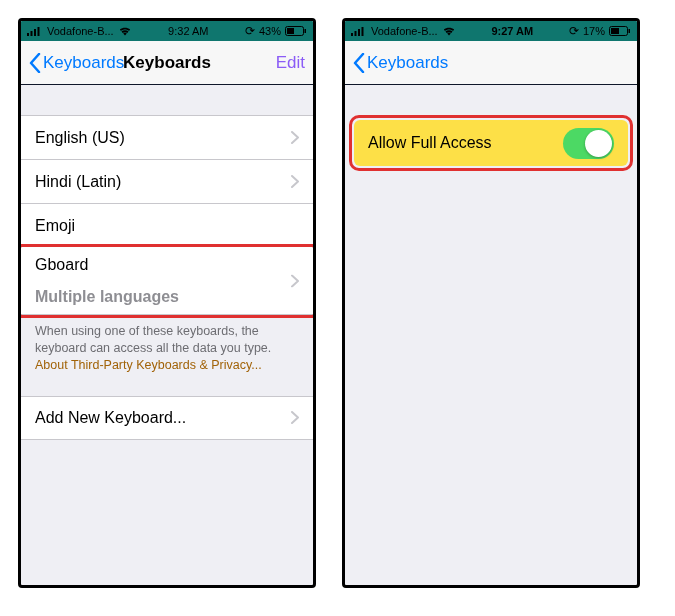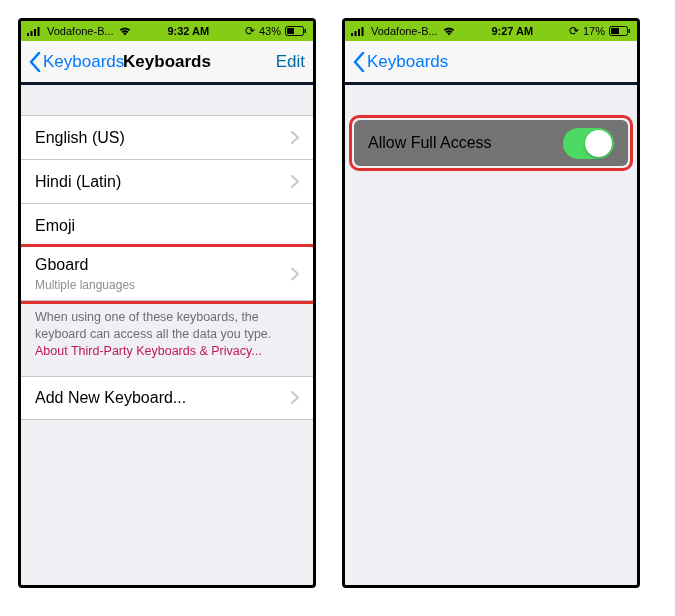--- a/index.html
+++ b/index.html
@@ -15,35 +15,35 @@
       height: 570px;
       border: 3px solid #000;
       border-radius: 4px;
       background: #efeff4;
       display: flex;
       flex-direction: column;
       overflow: hidden;
     }
     .status-bar {
       height: 20px;
-      background: #84cc16;
+      background: #0f766e;
       display: flex;
       align-items: center;
       justify-content: space-between;
       padding: 0 6px;
       font-size: 11px;
       font-weight: 500;
     }
     .status-left { display: flex; align-items: center; gap: 4px; }
     .status-right { display: flex; align-items: center; gap: 4px; }
     .wifi svg, .battery svg, .signal svg { display: block; }
     .nav-bar {
       height: 44px;
       background: #f7f7f7;
-      border-bottom: 3px solid #0f172a;
+      border-bottom: 1px solid #0f172a;
       display: flex;
       align-items: center;
       position: relative;
       padding: 0 8px;
     }
     .nav-back {
       display: flex;
       align-items: center;
       color: #007aff;
       font-size: 17px;
@@ -53,63 +53,63 @@
     .nav-title {
       position: absolute;
       left: 50%;
       transform: translateX(-50%);
       font-size: 17px;
       font-weight: 600;
       color: #000;
     }
     .nav-right {
       margin-left: auto;
-      color: #0369a1;
+      color: #8b5cf6;
       font-size: 17px;
       cursor: pointer;
     }
     .content { flex: 1; overflow: auto; }
     .section { margin-top: 30px; }
     .section.first { margin-top: 30px; }
     .row {
       background: #fff;
       border-top: 1px solid #c8c7cc;
       min-height: 44px;
       padding: 11px 14px;
       display: flex;
       align-items: center;
       font-size: 16px;
       color: #000;
       position: relative;
       cursor: pointer;
     }
     .row:last-child { border-bottom: 1px solid #c8c7cc; }
     .row.sub { flex-direction: column; align-items: flex-start; padding-top: 8px; padding-bottom: 8px; }
-    .row .subtitle { font-size: 12px; color: #8e8e93; margin-top: 4px; }
+    .row .subtitle { font-size: 16px; color: #8e8e93; margin-top: 14px; font-weight: bold; }
     .chev {
       margin-left: auto;
       color: #c7c7cc;
     }
     .chev svg { width: 8px; height: 13px; display: block; }
     .footer-text {
       padding: 8px 14px;
       font-size: 12.5px;
       color: #6d6d72;
       line-height: 1.35;
     }
-    .footer-text .link { color: #be185d; }
+    .footer-text .link { color: #a16207; }
     .highlight {
       box-shadow: 0 0 0 3px #e03030;
       border-radius: 1px;
       position: relative;
       z-index: 2;
     }
     .row.highlight { border-top-color: transparent; }
     .toggle-row {
-      background: #737373;
+      background: #fde047;
       border-top: 1px solid #c8c7cc;
       border-bottom: 1px solid #c8c7cc;
       min-height: 46px;
       padding: 0 14px;
       display: flex;
       align-items: center;
       font-size: 16px;
     }
     .toggle-row .label { flex: 1; }
     .toggle {
@@ -154,21 +154,21 @@
             <rect x="10.5" y="1" width="2" height="9" fill="#000"></rect>
           </svg>
       </span>
       <span>Vodafone-B...</span>
       <span class="wifi">
         <svg width="14" height="10" viewBox="0 0 14 10">
             <path d="M7 9.5 L5.2 7.4 C6.2 6.6 7.8 6.6 8.8 7.4 Z M3.5 5.5 C5.5 3.8 8.5 3.8 10.5 5.5 L9.3 6.9 C8 5.9 6 5.9 4.7 6.9 Z M1.8 3.6 C4.7 1.1 9.3 1.1 12.2 3.6 L11 5 C8.7 3 5.3 3 3 5 Z" fill="#000"></path>
           </svg>
       </span>
     </div>
-    <span style="font-weight:700">9:32 AM</span>
+    <span style="font-weight:400">9:32 AM</span>
     <div class="status-right">
       <span class="refresh">⟳</span>
       <span>43%</span>
       <span class="battery">
         <svg width="22" height="10" viewBox="0 0 22 10">
             <rect x="0.5" y="0.5" width="18" height="9" rx="2" fill="none" stroke="#000"></rect>
             <rect x="2" y="2" width="7" height="6" fill="#000"></rect>
             <rect x="19.5" y="3" width="1.5" height="4" fill="#000"></rect>
           </svg>
       </span>
@@ -215,21 +215,21 @@
               <path d="M1 1 L7 6.5 L1 12" stroke="#c7c7cc" stroke-width="2" fill="none" stroke-linecap="round" stroke-linejoin="round"></path>
             </svg>
           </span>
       </div>
     </div>
 
     <div class="footer-text">
       <span>When using one of these keyboards, the keyboard can access all the data you type. </span><span class="link">About Third-Party Keyboards &amp; Privacy...</span>
     </div>
 
-    <div class="section" style="margin-top:8px">
+    <div class="section" style="margin-top:14px">
       <div class="row">
         <span>Add New Keyboard...</span>
         <span class="chev">
             <svg viewBox="0 0 8 13">
               <path d="M1 1 L7 6.5 L1 12" stroke="#c7c7cc" stroke-width="2" fill="none" stroke-linecap="round" stroke-linejoin="round"></path>
             </svg>
           </span>
       </div>
     </div>
   </div>

